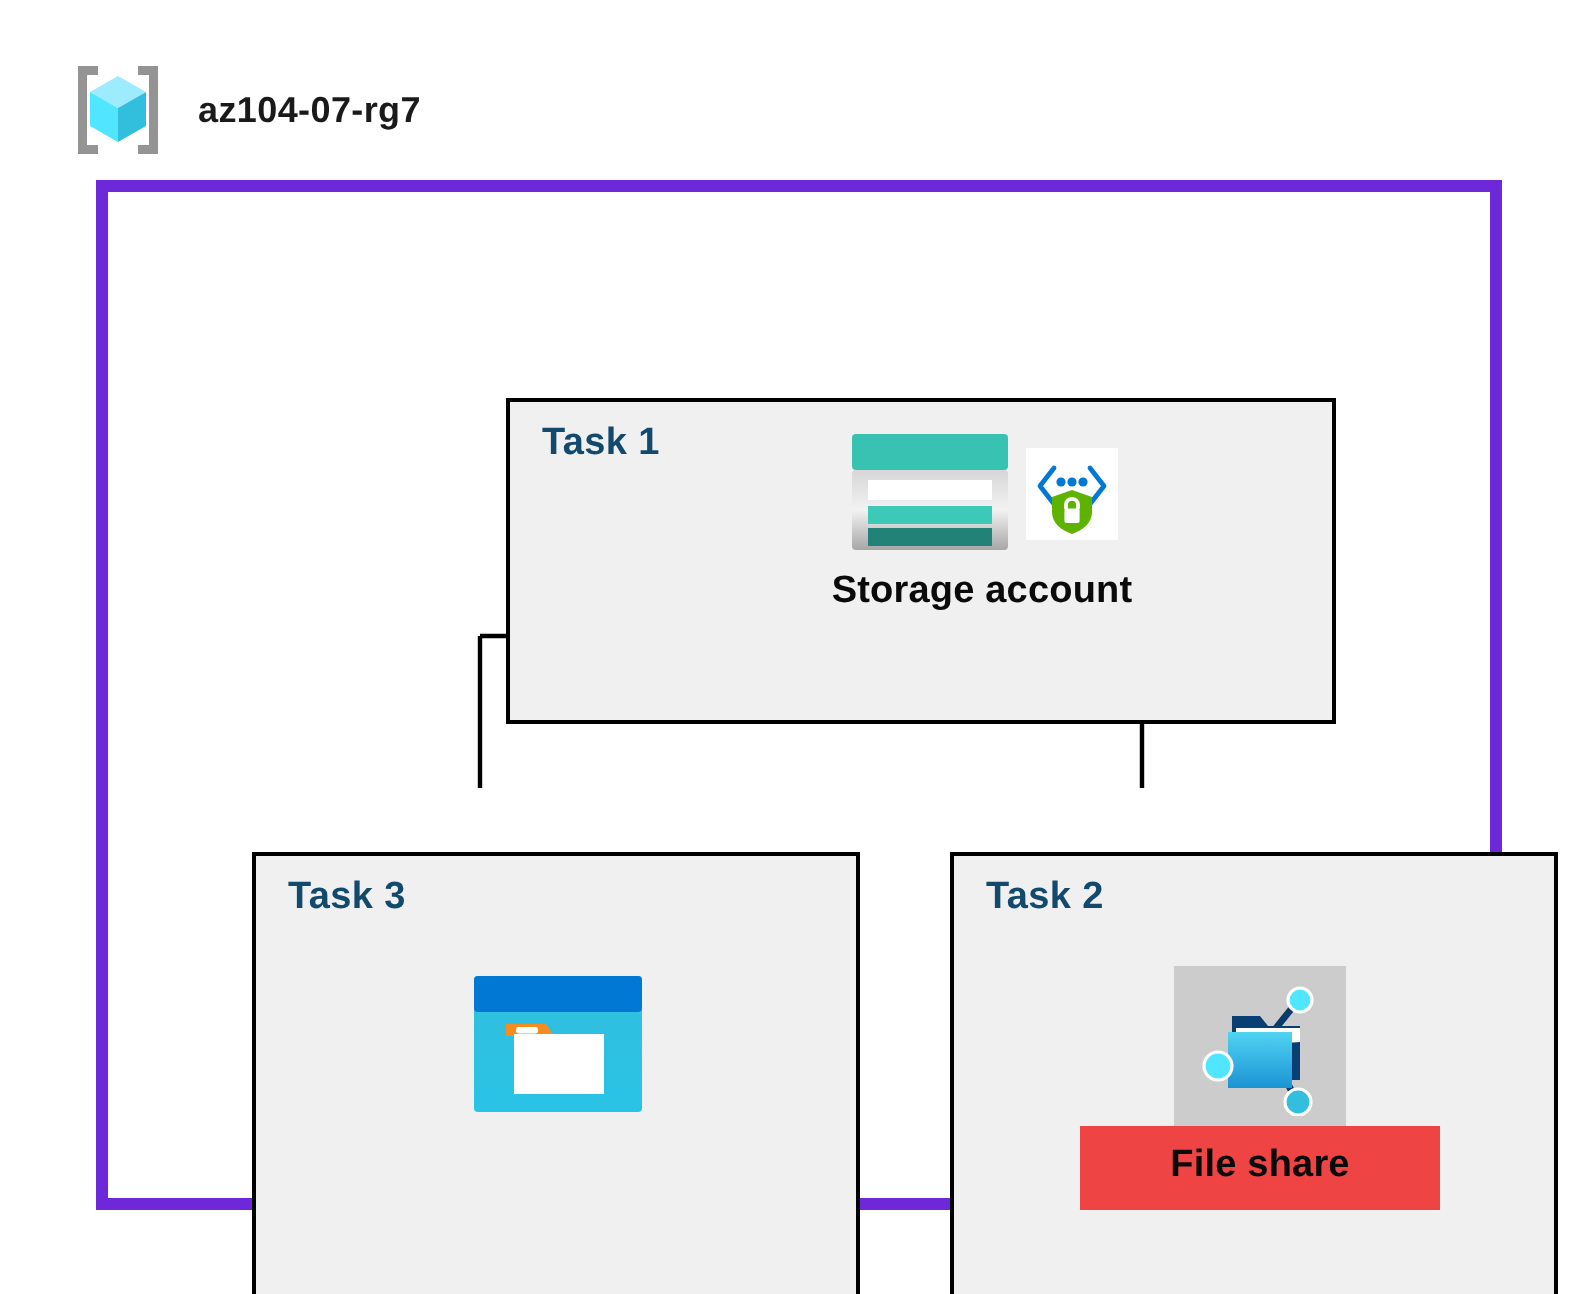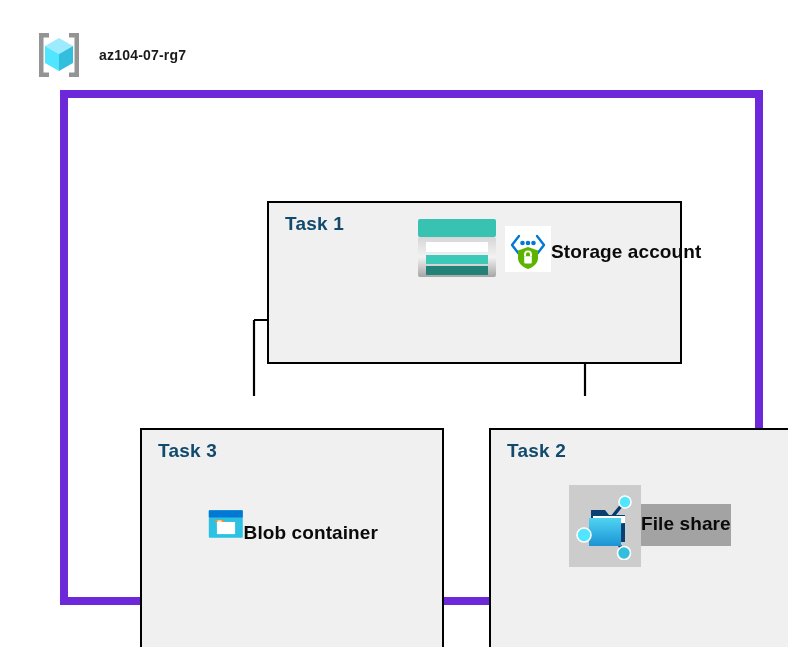--- a/index.html
+++ b/index.html
@@ -24,35 +24,35 @@
     align-items: center;
     gap: 14px;
   }
   #rg-icon {
     width: 52px;
     height: 50px;
     flex: 0 0 auto;
     display: block;
   }
   #rg-title {
-    font-size: 14px;
+    font-size: 18px;
     font-weight: bold;
     color: #1a1a1a;
     letter-spacing: 0.2px;
     white-space: nowrap;
   }
 
   
   #rg-container {
     position: absolute;
-    left: 60px;
+    left: 48px;
     top: 90px;
     width: 703px;
     height: 515px;
-    border: 8px solid #6d28d9;
+    border: 6px solid #6d28d9;
     background: #ffffff;
     box-sizing: border-box;
   }
 
   
   .task-box {
     position: absolute;
     background: #f0f0f0;
     border: 2px solid #000000;
     box-sizing: border-box;
@@ -68,21 +68,21 @@
     font-size: 19px;
     font-weight: bold;
     color: #124a6e;
     letter-spacing: 0.2px;
   }
 
   
   .node {
     position: absolute;
     display: flex;
-    flex-direction: row;
+    flex-direction: column;
     align-items: center;
   }
   .node-caption {
     font-size: 19px;
     font-weight: bold;
     color: #0a0a0a;
     white-space: nowrap;
     letter-spacing: 0.1px;
   }
 
@@ -106,21 +106,21 @@
   #file-share-icon-bg {
     width: 86px;
     height: 82px;
     background: #cccccc;
     display: flex;
     align-items: center;
     justify-content: center;
   }
   #file-share-icon { width: 72px; height: 68px; display: block; }
   #file-share-caption-bg {
-    background: #a3a3a3;
+    background: #ef4444;
     width: 180px;
     margin-top: -2px;
     padding: 9px 0 11px 0;
     display: flex;
     align-items: center;
     justify-content: center;
   }
 
   
   #connectors {
@@ -220,21 +220,20 @@
           </linearGradient>
         </defs>
         <rect x="2" y="2" width="84" height="68" rx="2" fill="url(#blobBody)"></rect>
         <rect x="2" y="2" width="84" height="18" rx="2" fill="#0078d4"></rect>
 
         <path d="M18 26 L38 26 L42 32 L18 32 Z" fill="#f78d1e"></path>
         <rect x="23" y="27.5" width="11" height="3.2" rx="1.2" fill="#ffffff"></rect>
 
         <rect x="22" y="31" width="45" height="30" fill="#ffffff"></rect>
       </svg>
-      <div class="node-caption">Blob container</div>
     </div>
   </div>
 
   <div class="task-box" id="task-3-box">
     <div class="task-label">Task 2</div>
 
     <div class="node" id="node-file-share">
       <div id="file-share-icon-bg">
         <svg id="file-share-icon" viewBox="0 0 72 68">
           <defs>

